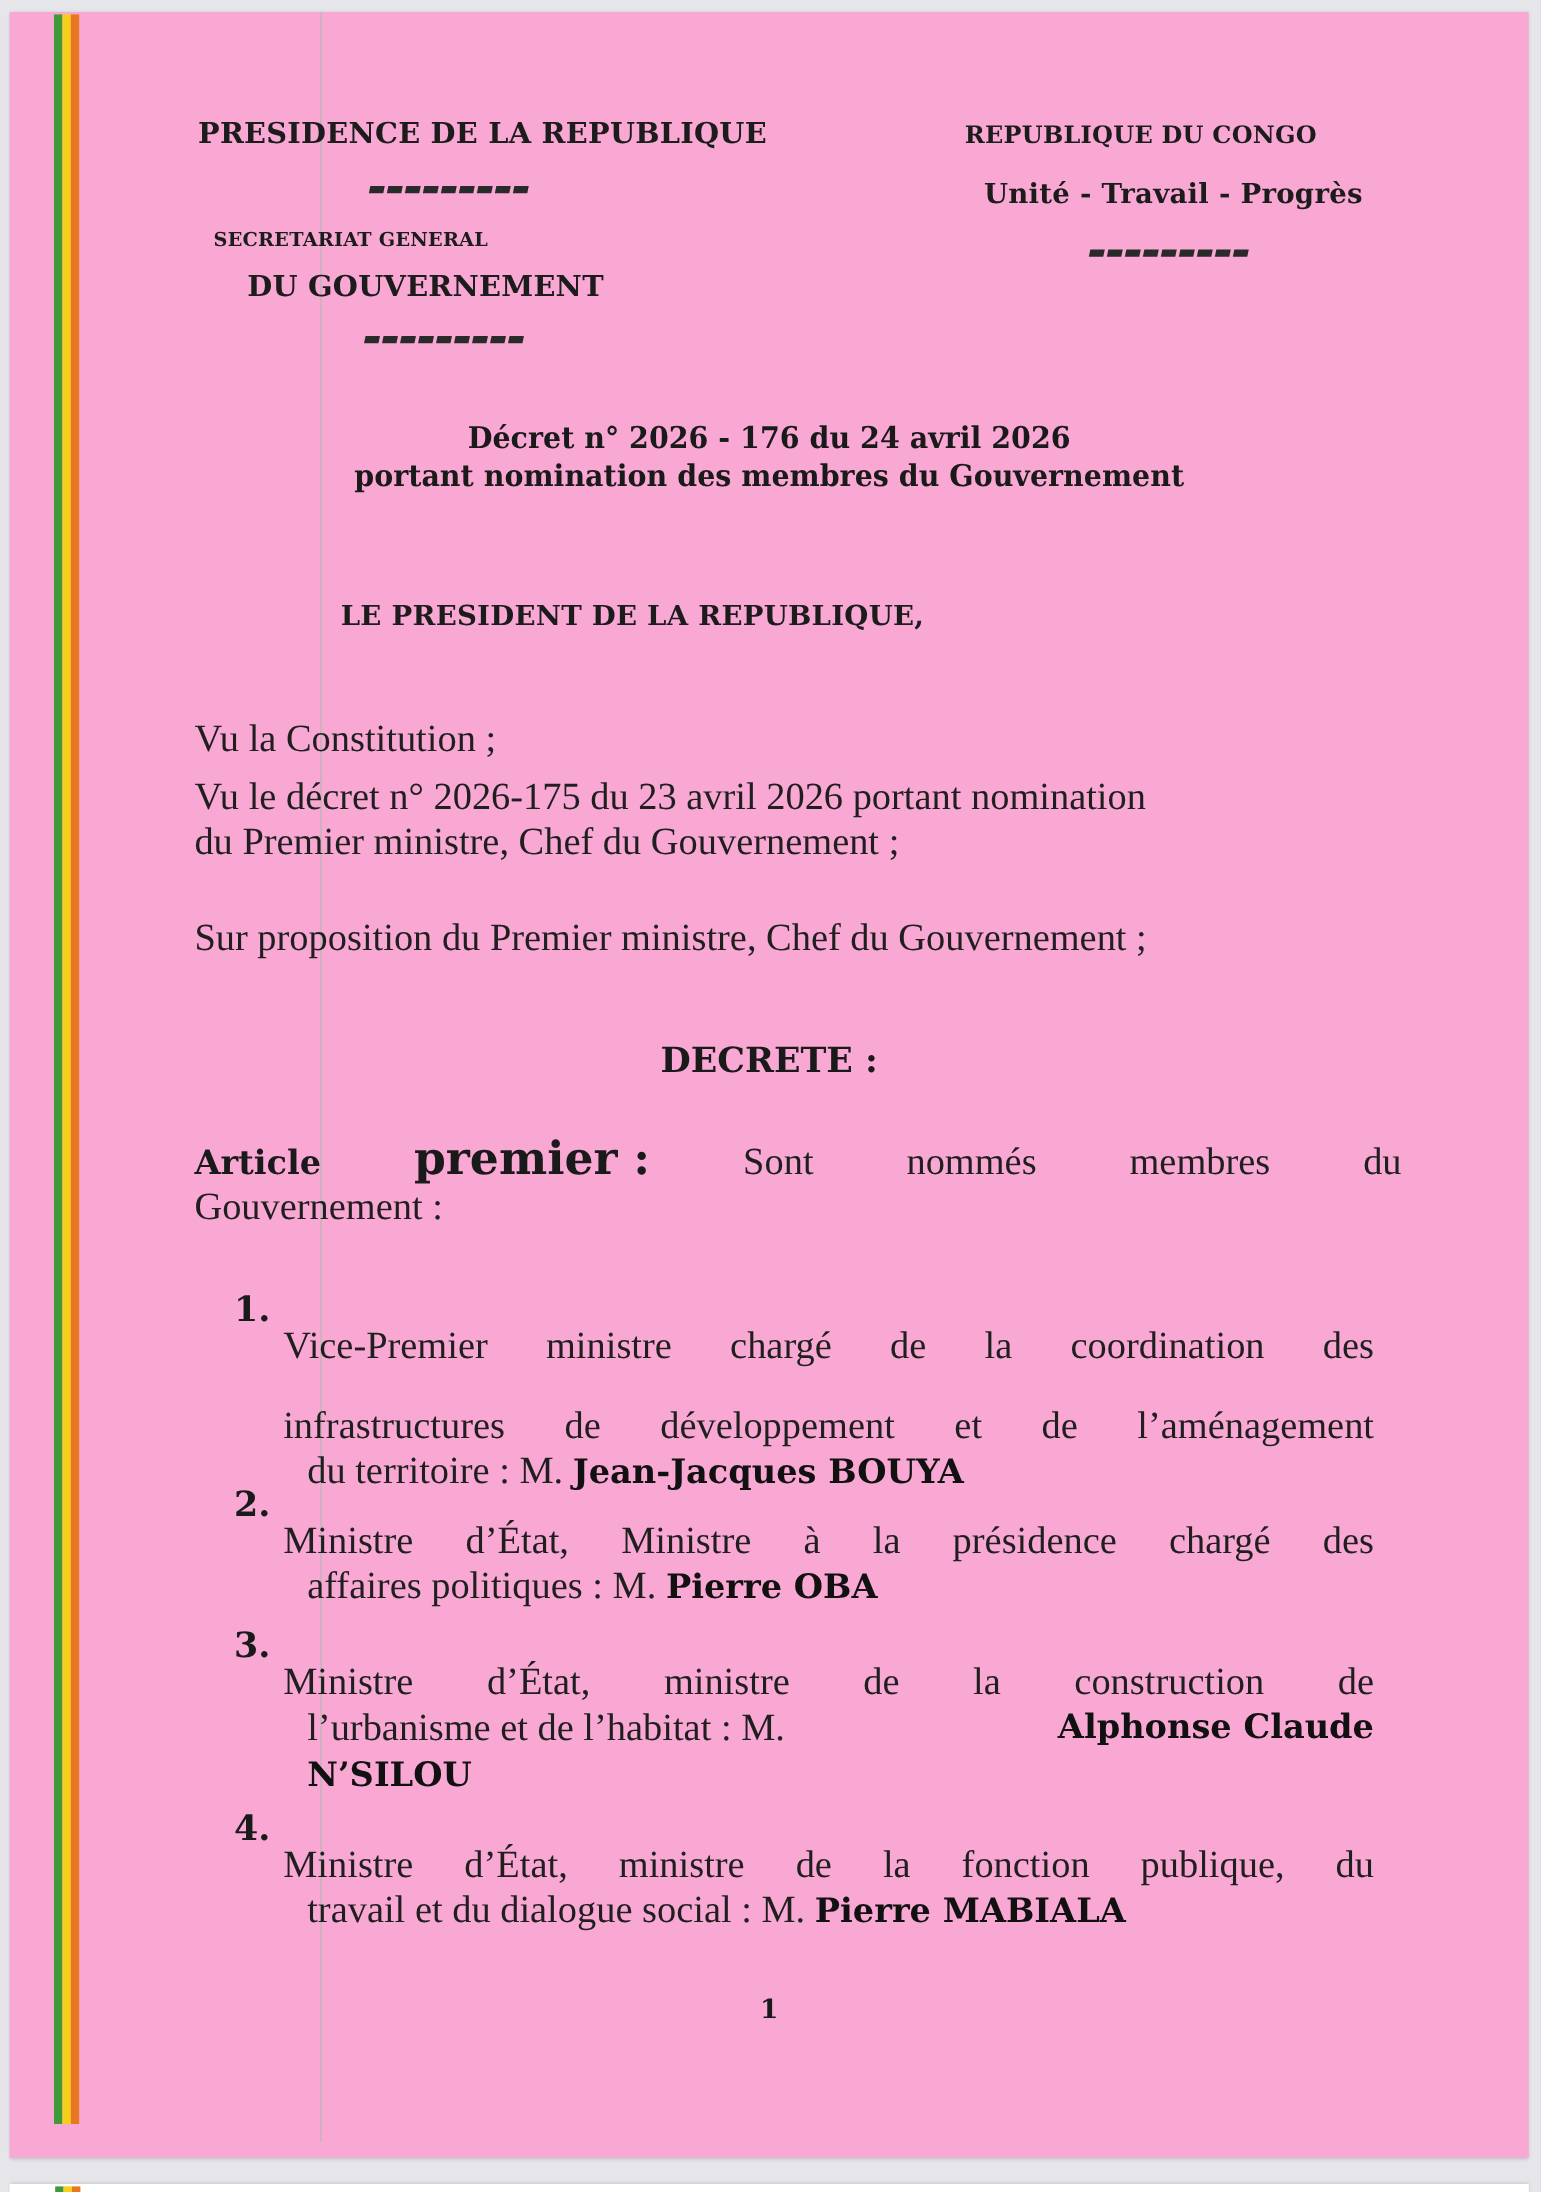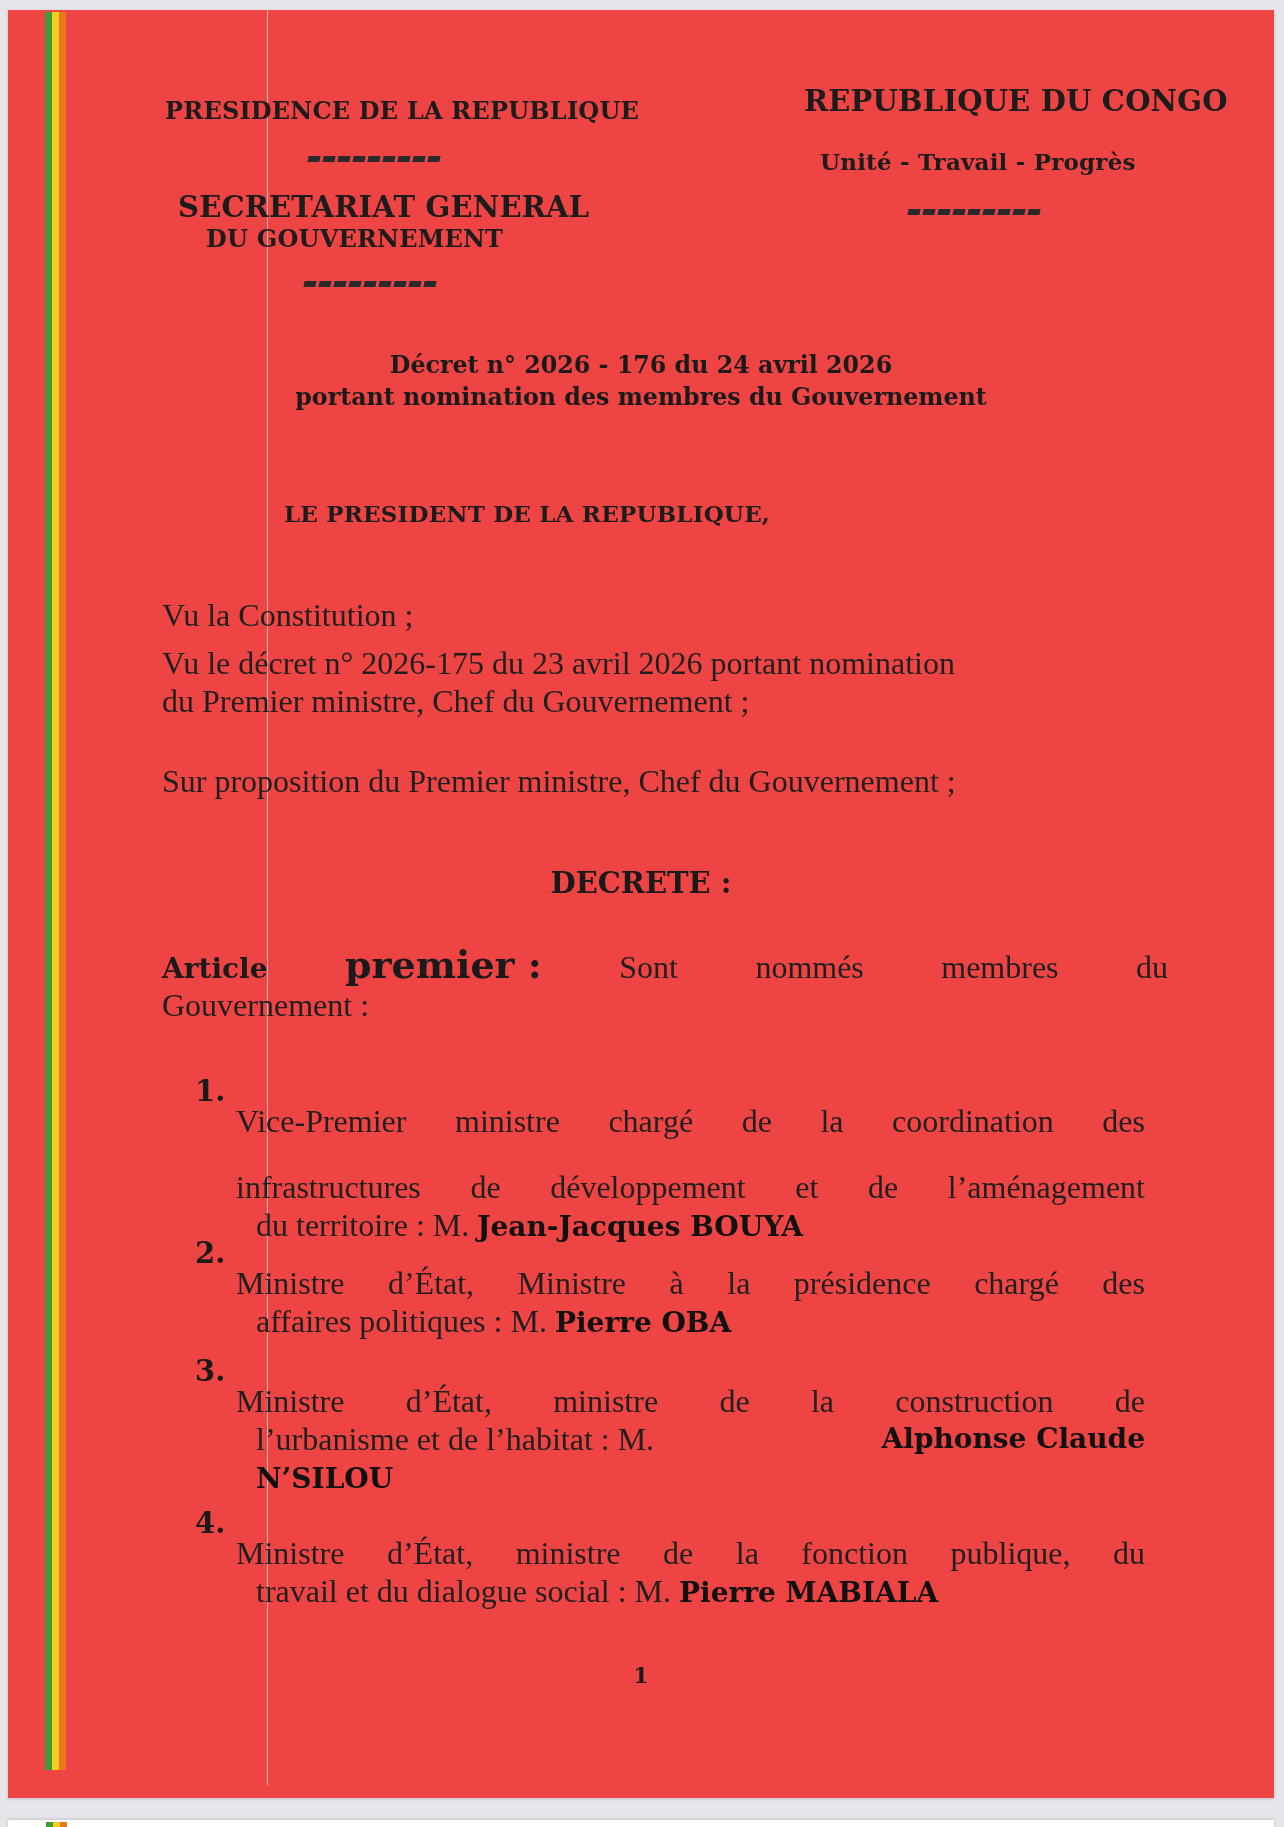--- a/index.html
+++ b/index.html
@@ -6,21 +6,21 @@
   body {
     width: 1284px; height: 1827px; overflow: hidden;
     background: #e6e6ea;
     position: relative;
     font-family: "DejaVu Serif", serif;
     color: #1a1a1a;
   }
   .page {
     position: absolute; left: 8px; top: 10px;
     width: 1266px; height: 1788px;
-    background: #ef4444;
+    background: #f9a8d4;
     box-shadow: 0 1px 3px rgba(0,0,0,0.18);
   }
   .page2 {
     position: absolute; left: 8px; top: 1820px;
     width: 1266px; height: 40px;
     background: #ffffff;
     box-shadow: 0 -1px 3px rgba(0,0,0,0.15);
   }
   .stripe { position: absolute; width: 7px; }
   .s-green { background: #3f9a3a; }
@@ -70,25 +70,25 @@
 <body>
 
 <div class="page">
   <div class="stripe s-green" style="left:37px;top:2px;height:1758px;"></div>
   <div class="stripe s-yellow" style="left:44px;top:2px;height:1758px;"></div>
   <div class="stripe s-orange" style="left:51px;top:2px;height:1758px;"></div>
   <div class="vline"></div>
 
   <div class="abs hdr" style="left:157px;top:86px;font-size:24px;">PRESIDENCE DE LA REPUBLIQUE</div>
   <div class="abs dashes" style="left:300px;top:140px;"><span></span><span></span><span></span><span></span><span></span><span></span><span></span><span></span><span></span></div>
-  <div class="abs hdr" style="left:170px;top:180px;font-size:29px;">SECRETARIAT GENERAL</div>
+  <div class="abs hdr" style="left:170px;top:180px;font-size:16px;">SECRETARIAT GENERAL</div>
   <div class="abs hdr" style="left:198px;top:214px;font-size:24px;">DU GOUVERNEMENT</div>
   <div class="abs dashes" style="left:296px;top:265px;"><span></span><span></span><span></span><span></span><span></span><span></span><span></span><span></span><span></span></div>
 
-  <div class="abs hdr" style="left:796px;top:74px;font-size:29px;">REPUBLIQUE DU CONGO</div>
+  <div class="abs hdr" style="left:796px;top:90px;font-size:20px;">REPUBLIQUE DU CONGO</div>
   <div class="abs hdr" style="left:812px;top:138px;font-size:23px;">Unité - Travail - Progrès</div>
   <div class="abs dashes" style="left:900px;top:193px;"><span></span><span></span><span></span><span></span><span></span><span></span><span></span><span></span><span></span></div>
 
   <div class="abs title" style="left:0;width:1266px;top:340px;">Décret n° 2026 - 176 du 24 avril 2026</div>
   <div class="abs title" style="left:0;width:1266px;top:372px;">portant nomination des membres du Gouvernement</div>
   <div class="abs hdr" style="left:0;width:1038px;top:490px;font-size:23px;">LE PRESIDENT DE LA REPUBLIQUE,</div>
 
   <div class="abs body-text" style="left:154px;top:586px;">Vu la Constitution ;</div>
   <div class="abs body-text" style="left:154px;top:634px;">Vu le décret n° 2026-175 du 23 avril 2026 portant nomination</div>
   <div class="abs body-text" style="left:154px;top:672px;">du Premier ministre, Chef du Gouvernement ;</div>

